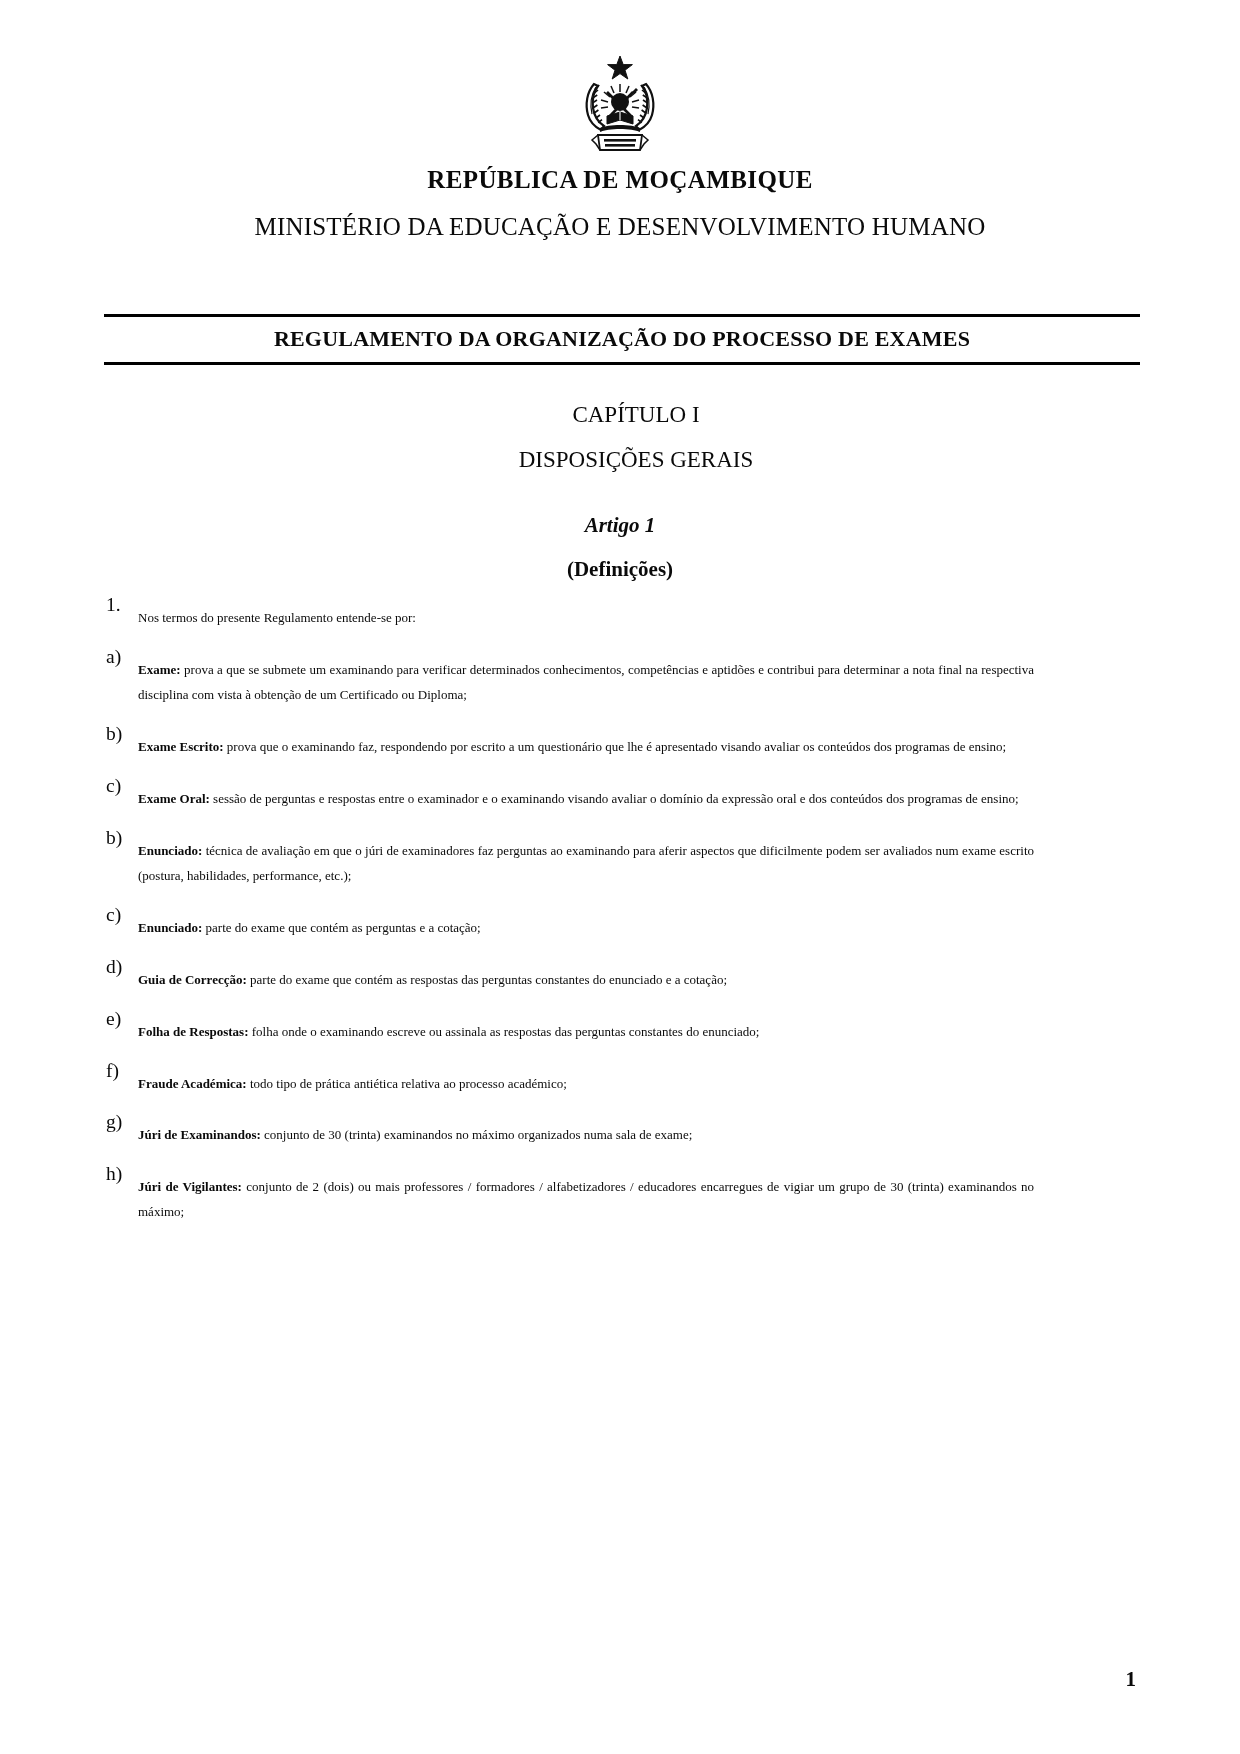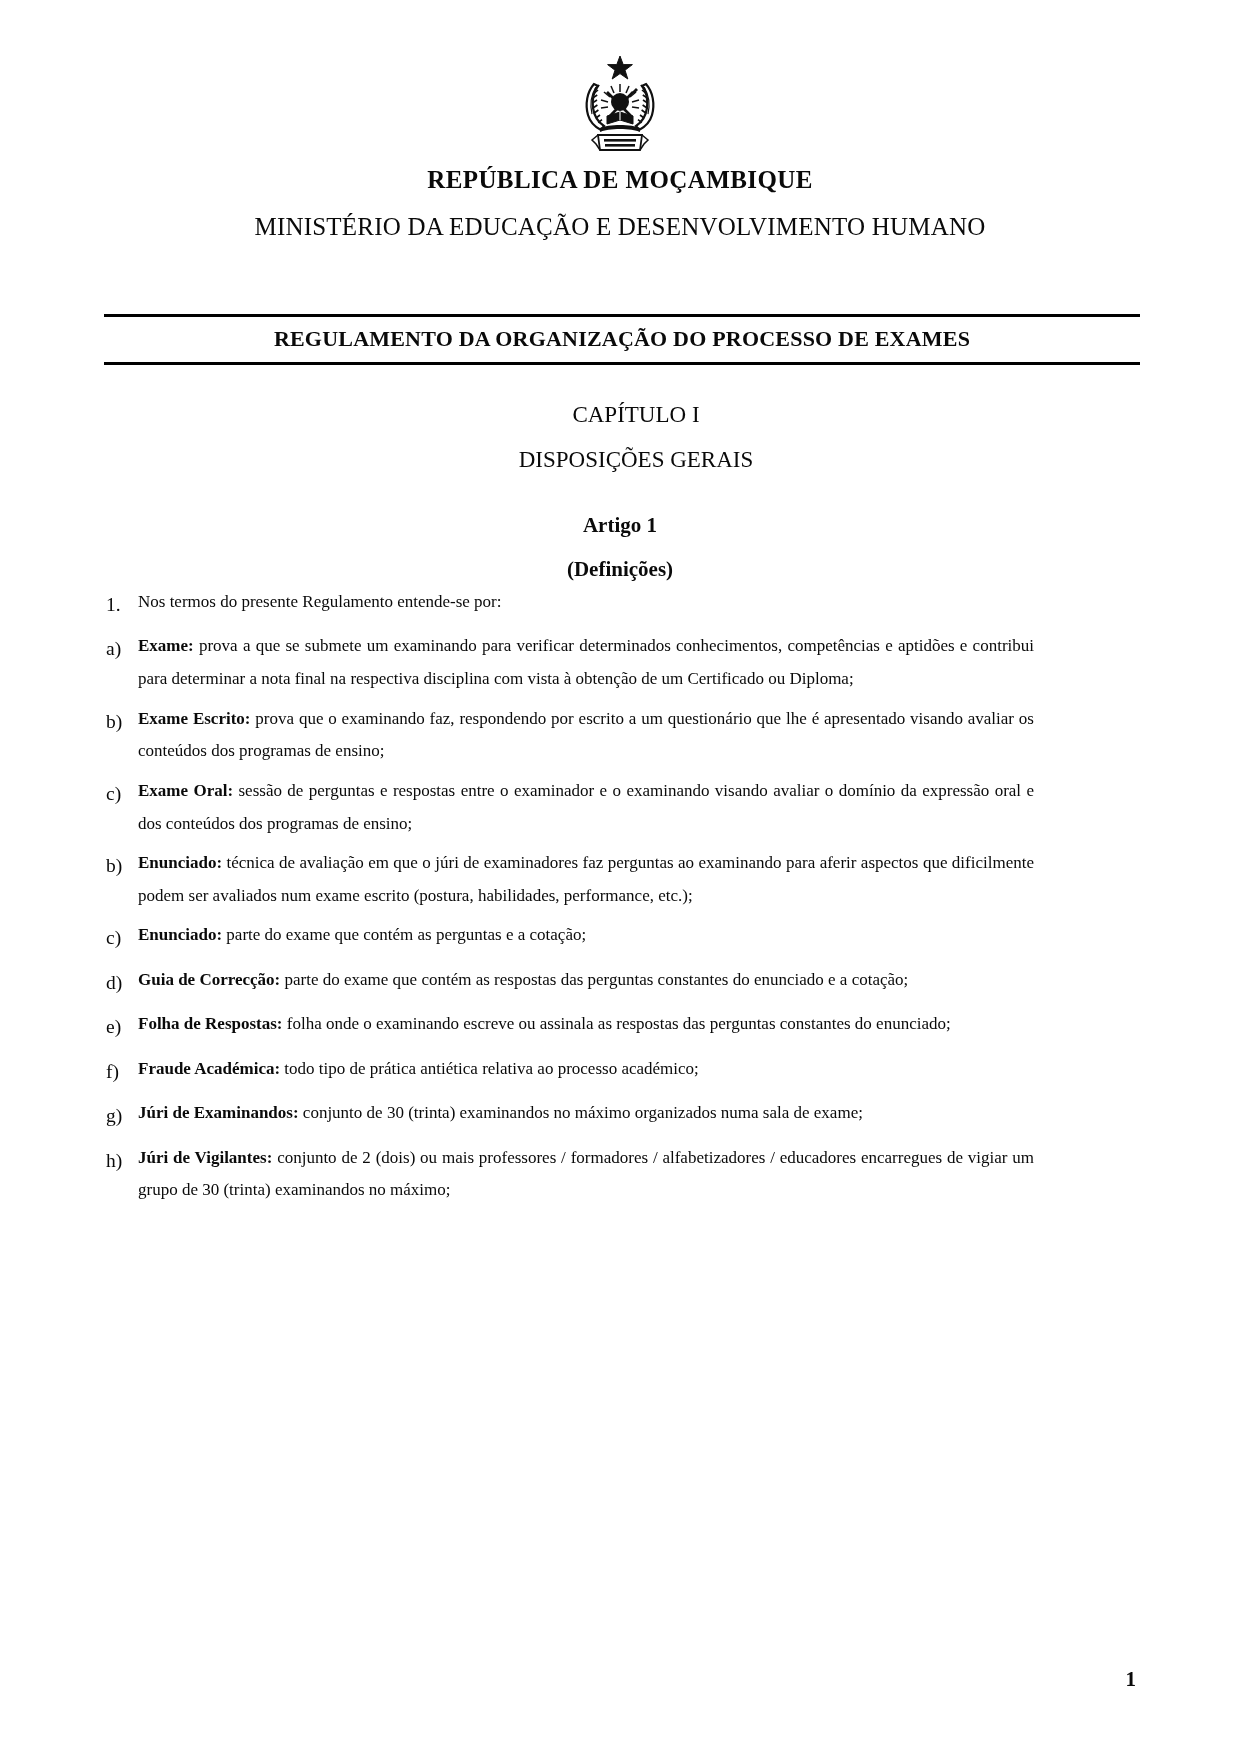--- a/index.html
+++ b/index.html
@@ -101,20 +101,21 @@
     position: absolute;
     top: 510px;
     left: 0;
     width: 100%;
     text-align: center;
   }
   .article .art-no {
     font-size: 21px;
     font-weight: bold;
     line-height: 1.5;
+    font-style: italic;
   }
   .article .art-sub {
     font-size: 21px;
     font-weight: bold;
     line-height: 1.5;
     margin-top: 12px;
   }
 
   
   .body {
@@ -136,25 +137,26 @@
     text-align: left;
     padding-left: 2px;
     box-sizing: border-box;
   }
   .marker.num {
     width: 34px;
     flex: 0 0 34px;
   }
   .text {
     flex: 1 1 auto;
-    font-size: 17px;
+    font-size: 13px;
     line-height: 1.92;
     text-align: justify;
     text-justify: inter-word;
     hyphens: none;
+    margin-top: 20px;
   }
   .text.nojust {
     text-align: left;
   }
   .text b {
     font-weight: bold;
   }
 
   
   .page-number {

